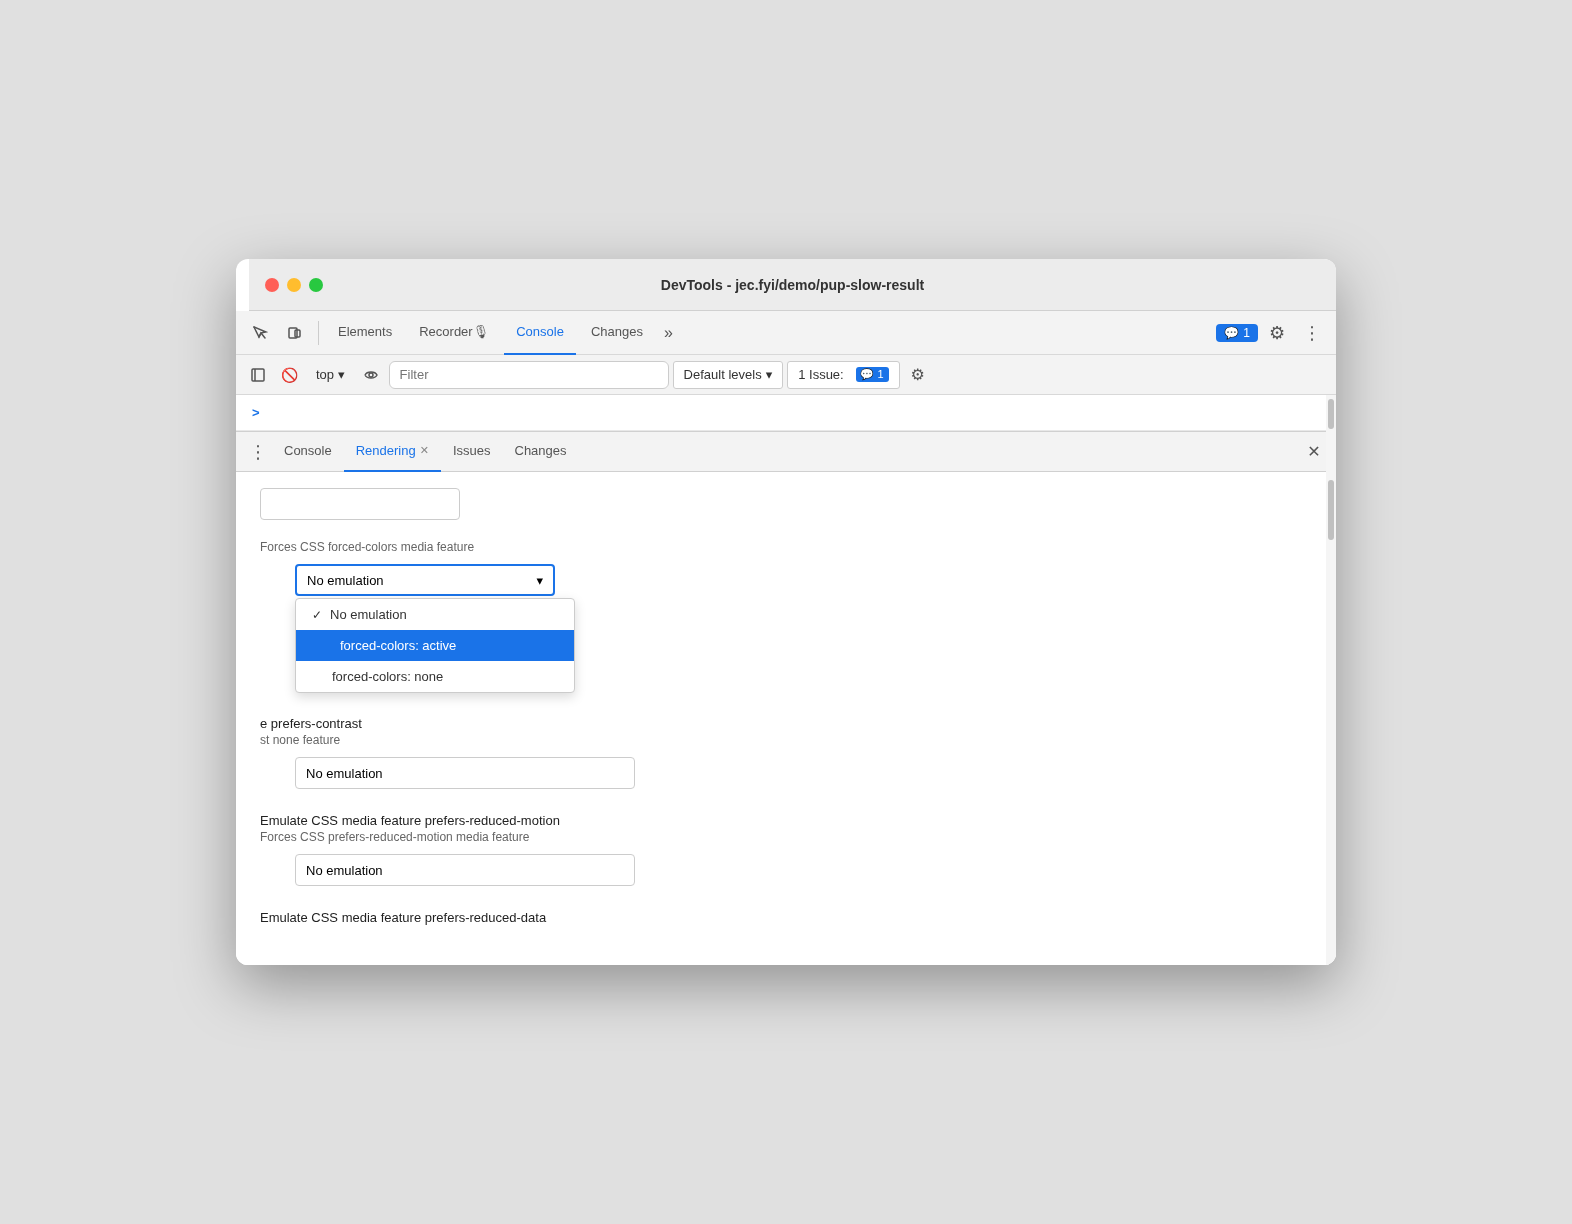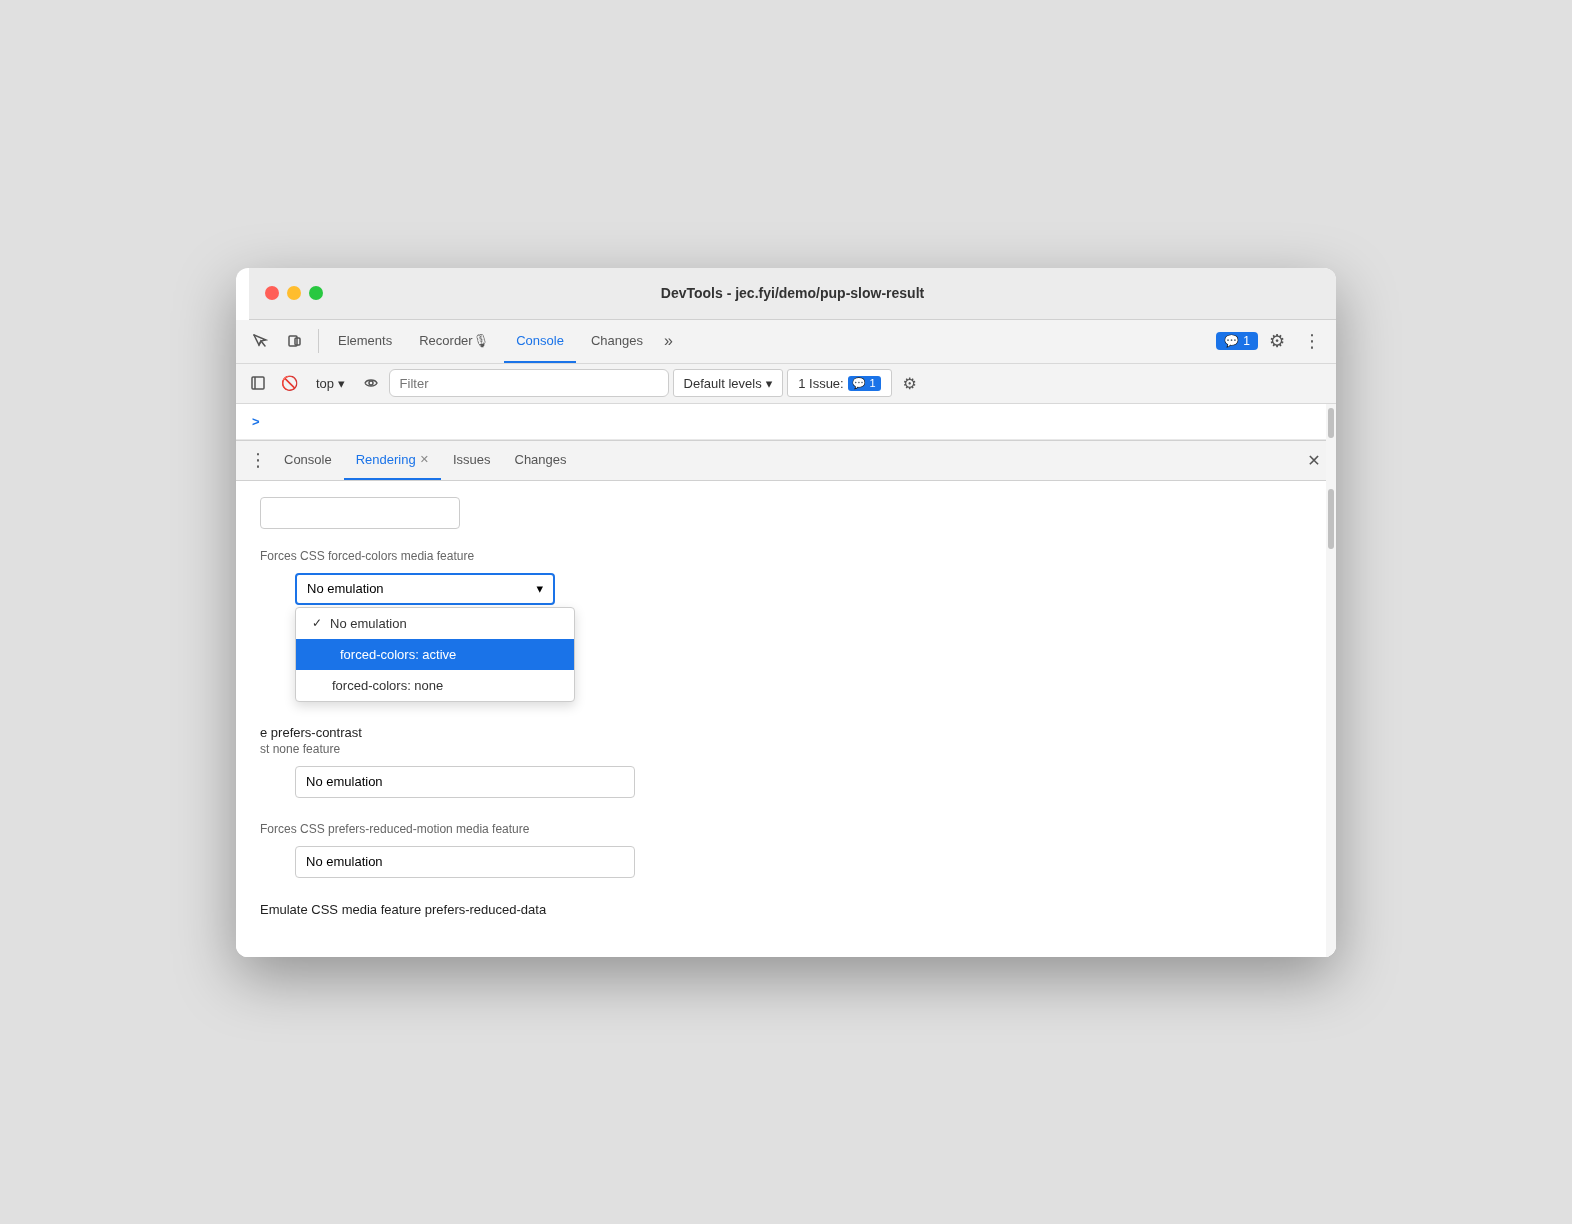--- a/index.html
+++ b/index.html
@@ -178,21 +178,21 @@
       border: 1px solid #ccc;
       border-radius: 3px;
       background: white;
       font-size: 13px;
       color: #333;
       cursor: pointer;
     }
     .issue-badge {
       display: flex;
       align-items: center;
-      gap: 4px;
+      gap: 12px;
       padding: 0 10px;
       height: 28px;
       border: 1px solid #ccc;
       border-radius: 3px;
       background: white;
       font-size: 13px;
       color: #333;
       cursor: pointer;
     }
     .issue-icon {
@@ -556,20 +556,21 @@
                 <span>st none feature</span>
               </div>
               <div class="dropdown-container">
                 <select class="dropdown-select-normal">
                   <option>No emulation</option>
                 </select>
               </div>
             </div>
 
             <div class="setting-group">
+              <div class="setting-title">Emulate CSS media feature prefers-reduced-motion</div>
               <div class="setting-desc">Forces CSS prefers-reduced-motion media feature</div>
               <div class="dropdown-container">
                 <select class="dropdown-select-normal">
                   <option>No emulation</option>
                 </select>
               </div>
             </div>
 
             <div class="setting-group">
               <div class="setting-title">Emulate CSS media feature prefers-reduced-data</div>

